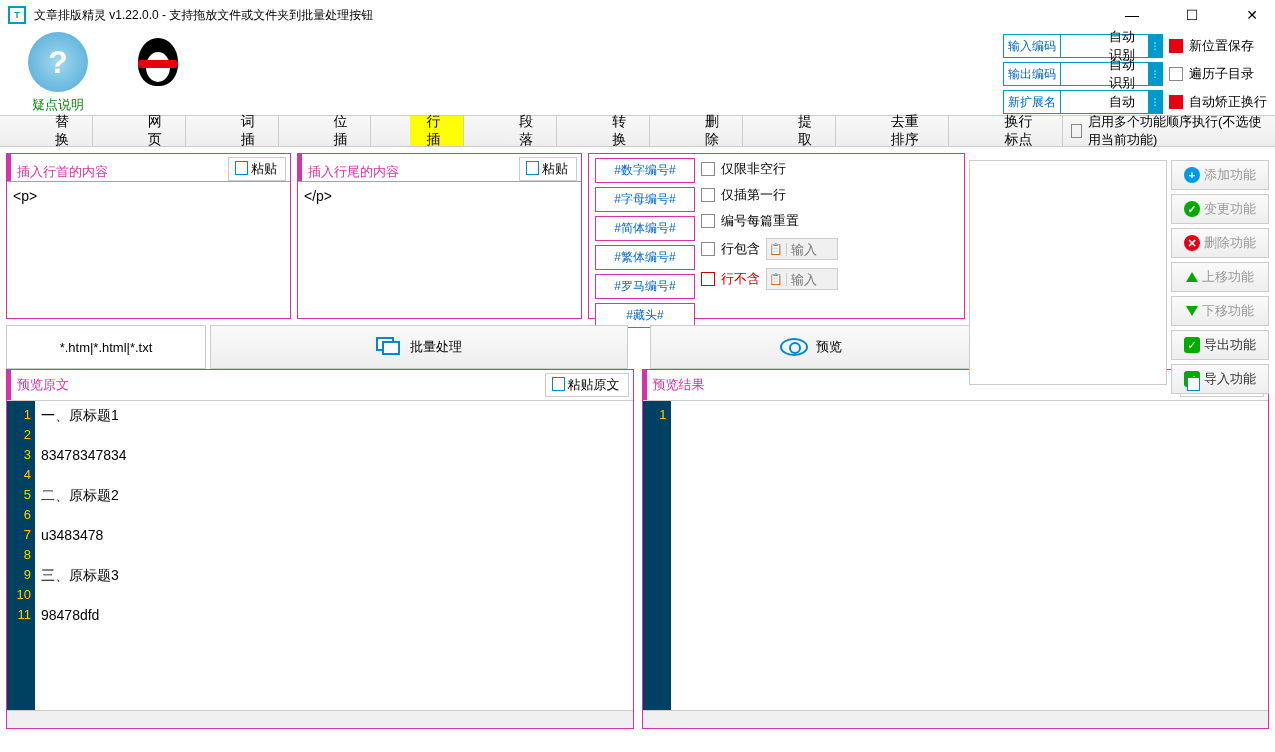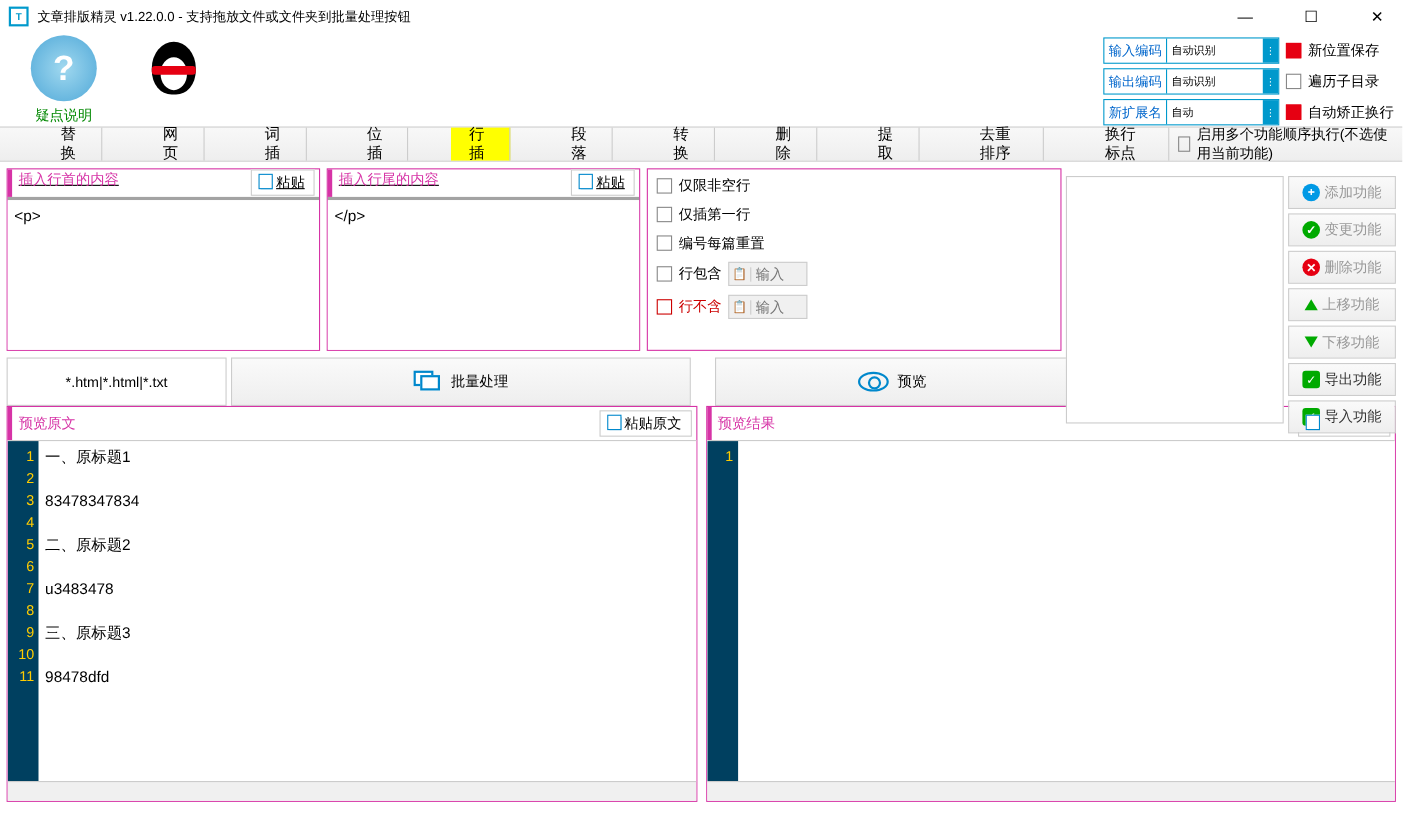--- a/index.html
+++ b/index.html
@@ -20,34 +20,34 @@
 .penguin-belly { position: absolute; width: 24px; height: 30px; background: #fff; border-radius: 50%; top: 14px; left: 8px; }
 .penguin-scarf { position: absolute; width: 40px; height: 8px; background: #e60012; top: 22px; left: 0; border-radius: 3px; }
 .home-icon { background: radial-gradient(circle,#c8e8f0,#88c0d8); position: relative; }
 .tool-label { margin-top: 4px; color: #008800; }
 .tool-label.blue { color: #0066cc; }
 
 .encoding-panel { position: absolute; right: 8px; top: 34px; display: flex; flex-direction: column; gap: 4px; }
 .enc-row { display: flex; align-items: center; gap: 6px; }
 .enc-field { display: flex; border: 1px solid #0099cc; height: 24px; width: 160px; align-items: center; }
 .enc-label { color: #0066cc; padding: 0 4px; border-right: 1px solid #0099cc; height: 100%; display: flex; align-items: center; font-size: 12px; }
-.enc-value { flex: 1; padding: 0 4px; font-size: 10px; }
+.enc-value { flex: 1; padding: 0 4px; font-size: 13px; margin-left: 44px; }
 .enc-drop { width: 14px; background: #0099cc; color: #fff; text-align: center; font-size: 9px; height: 100%; display: flex; align-items: center; justify-content: center; }
 .checkbox-square { width: 14px; height: 14px; border: 1px solid #888; display: inline-block; }
 .checkbox-square.red { background: #e60012; border-color: #e60012; }
 
 .tabs-row { height: 32px; display: flex; border-top: 1px solid #ccc; border-bottom: 1px solid #ccc; background: linear-gradient(#f8f8f8,#eee); }
 .tab { padding: 0 16px; display: flex; align-items: center; border-right: 1px solid #ccc; cursor: pointer; font-size: 14px; margin-left: 39px; }
 .tab.active { background: #ffff00; }
 .tabs-spacer { flex: 1; }
 .enable-seq { display: flex; align-items: center; padding: 0 8px; gap: 6px; }
 
 .mid-area { display: flex; padding: 6px; gap: 6px; height: 178px; }
 .insert-col { display: flex; flex-direction: column; border: 1px solid #d633a6; width: 285px; }
-.insert-head { height: 28px; display: flex; align-items: flex-start; border-bottom: 3px solid #a3a3a3; text-decoration: underline; }
+.insert-head { height: 28px; display: flex; align-items: flex-end; border-bottom: 1px solid #a3a3a3; }
 .insert-bar { width: 4px; height: 100%; background: #d633a6; }
 .insert-title { flex: 1; color: #d633a6; padding-left: 6px; }
 .paste-btn { border: 1px solid #ccc; background: #fff; padding: 2px 8px; margin-right: 4px; cursor: pointer; font-size: 12px; display: flex; align-items: center; gap: 3px; }
 .paste-icon { width: 11px; height: 12px; border: 1px solid #0088cc; position: relative; }
 .paste-icon::before { content: ""; position: absolute; width: 11px; height: 12px; border: 1px solid #0088cc; left: -3px; top: -3px; background: #fff; }
 .insert-textarea { flex: 1; border: none; padding: 6px; resize: none; outline: none; font-size: 14px; }
 
 .border-box { border: 1px solid #d633a6; }
 
 .tag-col { display: flex; flex-direction: column; gap: 4px; padding: 2px; width: 104px; }
@@ -182,20 +182,28 @@
       <div class="insert-bar"></div>
       <div class="insert-title">插入行尾的内容</div>
       <div class="paste-btn">
           <span class="paste-icon"></span>
           <span>粘贴</span>
         </div>
     </div>
     <textarea class="insert-textarea" style="">&lt;/p&gt;</textarea>
   </div>
   <div class="border-box" style="display:flex;padding:2px 4px;flex:1;">
+    <div class="tag-col">
+      <div class="tag-btn">#数字编号#</div>
+      <div class="tag-btn">#字母编号#</div>
+      <div class="tag-btn">#简体编号#</div>
+      <div class="tag-btn">#繁体编号#</div>
+      <div class="tag-btn">#罗马编号#</div>
+      <div class="tag-btn">#藏头#</div>
+    </div>
     <div class="options-col">
       <div class="opt-row">
           <span class="checkbox-square"></span>
           <span>仅限非空行</span>
         </div>
       <div class="opt-row">
           <span class="checkbox-square"></span>
           <span>仅插第一行</span>
         </div>
       <div class="opt-row">

